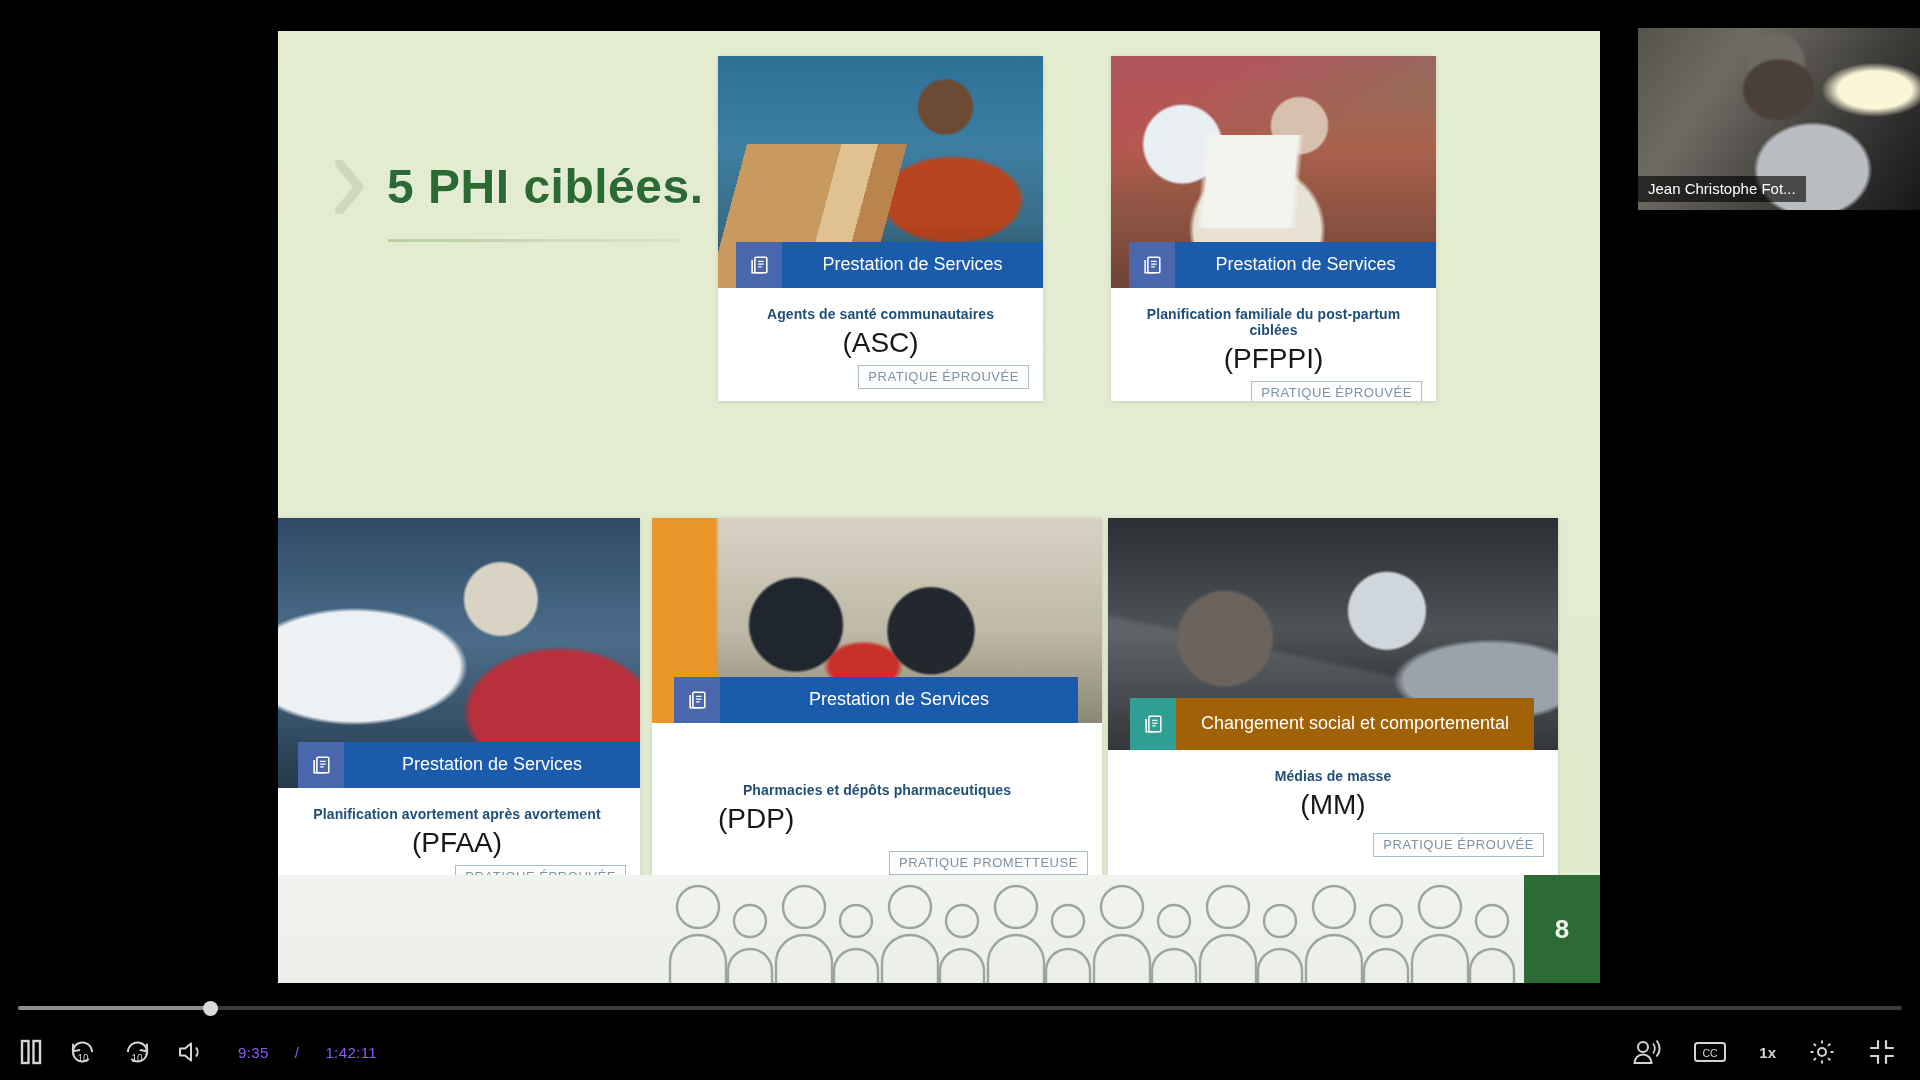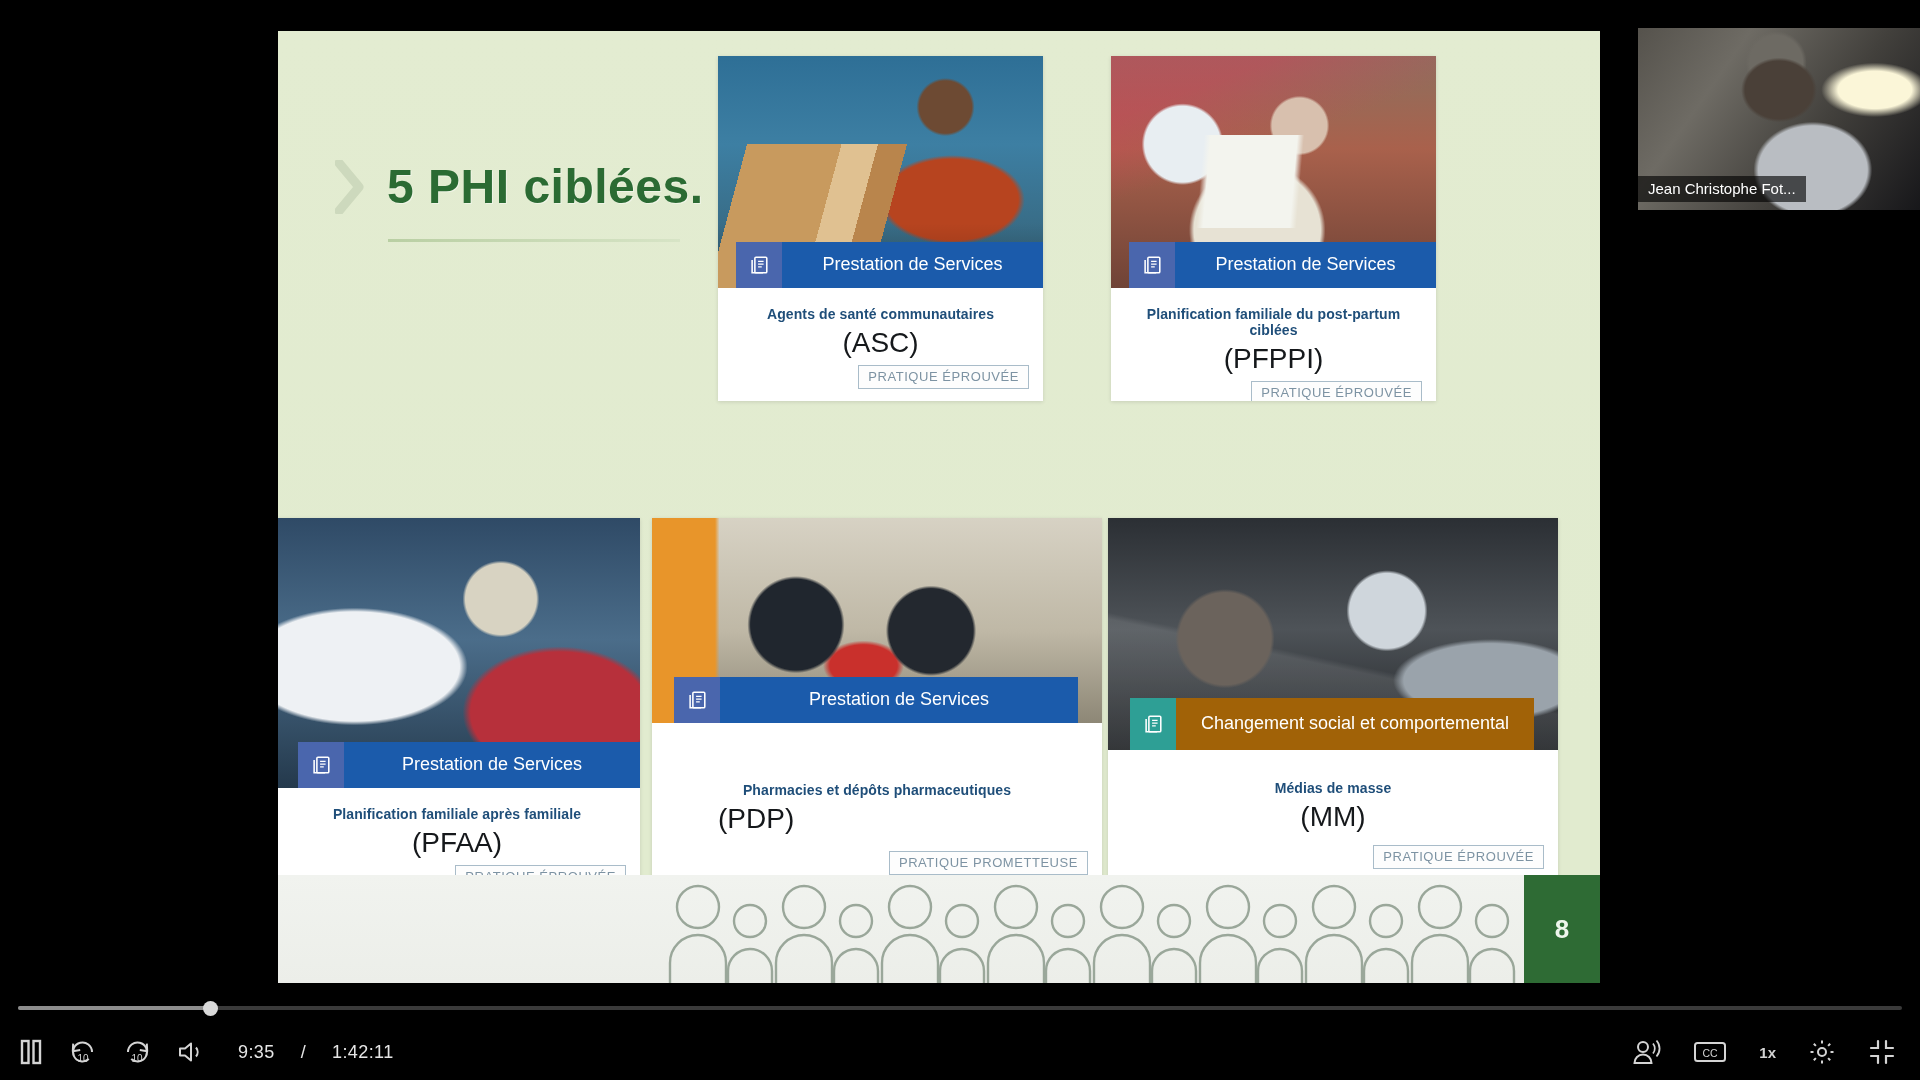--- a/index.html
+++ b/index.html
@@ -128,21 +128,21 @@
   .player { position: absolute; left:0; bottom:0; width:100%; height:90px; background:#000; }
   .scrub { position:absolute; left:18px; right:18px; top:16px; height:4px; }
   .scrub-track { position:absolute; inset:0; background:#3a3a3a; border-radius:2px; }
   .scrub-fill  { position:absolute; left:0; top:0; bottom:0; width:10.2%;
                  background:#8d8d8d; border-radius:2px; }
   .scrub-handle{ position:absolute; left:10.2%; top:50%; width:15px; height:15px;
                  margin-left:-7px; margin-top:-7px; background:#d9d9d9; border-radius:50%; }
   .ctl-left  { position:absolute; left:18px; bottom:14px; display:flex; align-items:center; gap:24px; }
   .ctl-right { position:absolute; right:24px; bottom:14px; display:flex; align-items:center; gap:32px; }
   .ctl { color:#d4d4d4; display:flex; align-items:center; justify-content:center; }
-  .time { color:#e5e5e5; font-size:18px; letter-spacing:.4px; margin-left:8px; white-space:nowrap; }
+  .time { color:#8b5cf6; font-size:15px; letter-spacing:.4px; margin-left:8px; white-space:nowrap; }
   .speed { color:#d4d4d4; font-size:15px; font-weight:bold; }
 </style>
 </head>
 <body>
 
 <div id="stage">
 
   <div class="slide">
 
     <div class="title-row">
@@ -228,21 +228,21 @@
             <svg width="22" height="22" viewBox="0 0 24 24" fill="none" stroke="#fff" stroke-width="1.7">
               <rect x="7.5" y="3.5" width="13" height="17" rx="1.2"></rect>
               <path d="M4.5 6.5v14h12"></path>
               <path d="M11 8h6M11 11h6M11 14h4" stroke-width="1.5"></path>
             </svg>
           </span>
           <span class="badge-label">Prestation de Services</span>
         </div>
       </div>
       <div class="card-body">
-        <div class="card-title">Planification familiale après familiale</div>
+        <div class="card-title">Planification avortement après avortement</div>
         <div class="card-acronym">(PFAA)</div>
         <div class="tag-row">
           <span class="tag">PRATIQUE ÉPROUVÉE</span>
         </div>
       </div>
     </div>
 
     <div class="card" style="left:374px; top:487px; width:450px; height:443px;">
       <div class="card-photo" style="height:205px;">
         <div class="ph" style="background:
@@ -285,21 +285,21 @@
           <span class="badge-icon">
             <svg width="22" height="22" viewBox="0 0 24 24" fill="none" stroke="#fff" stroke-width="1.7">
               <rect x="7.5" y="3.5" width="13" height="17" rx="1.2"></rect>
               <path d="M4.5 6.5v14h12"></path>
               <path d="M11 8h6M11 11h6M11 14h4" stroke-width="1.5"></path>
             </svg>
           </span>
           <span class="badge-label">Changement social et comportemental</span>
         </div>
       </div>
-      <div class="card-body" style="padding-top:30px;">
+      <div class="card-body" style="padding-top:18px;">
         <div class="card-title">Médias de masse</div>
         <div class="card-acronym">(MM)</div>
         <div class="tag-row" style="margin-top:12px;">
           <span class="tag">PRATIQUE ÉPROUVÉE</span>
         </div>
       </div>
     </div>
 
     <div class="footer">
       <div class="crowd">

